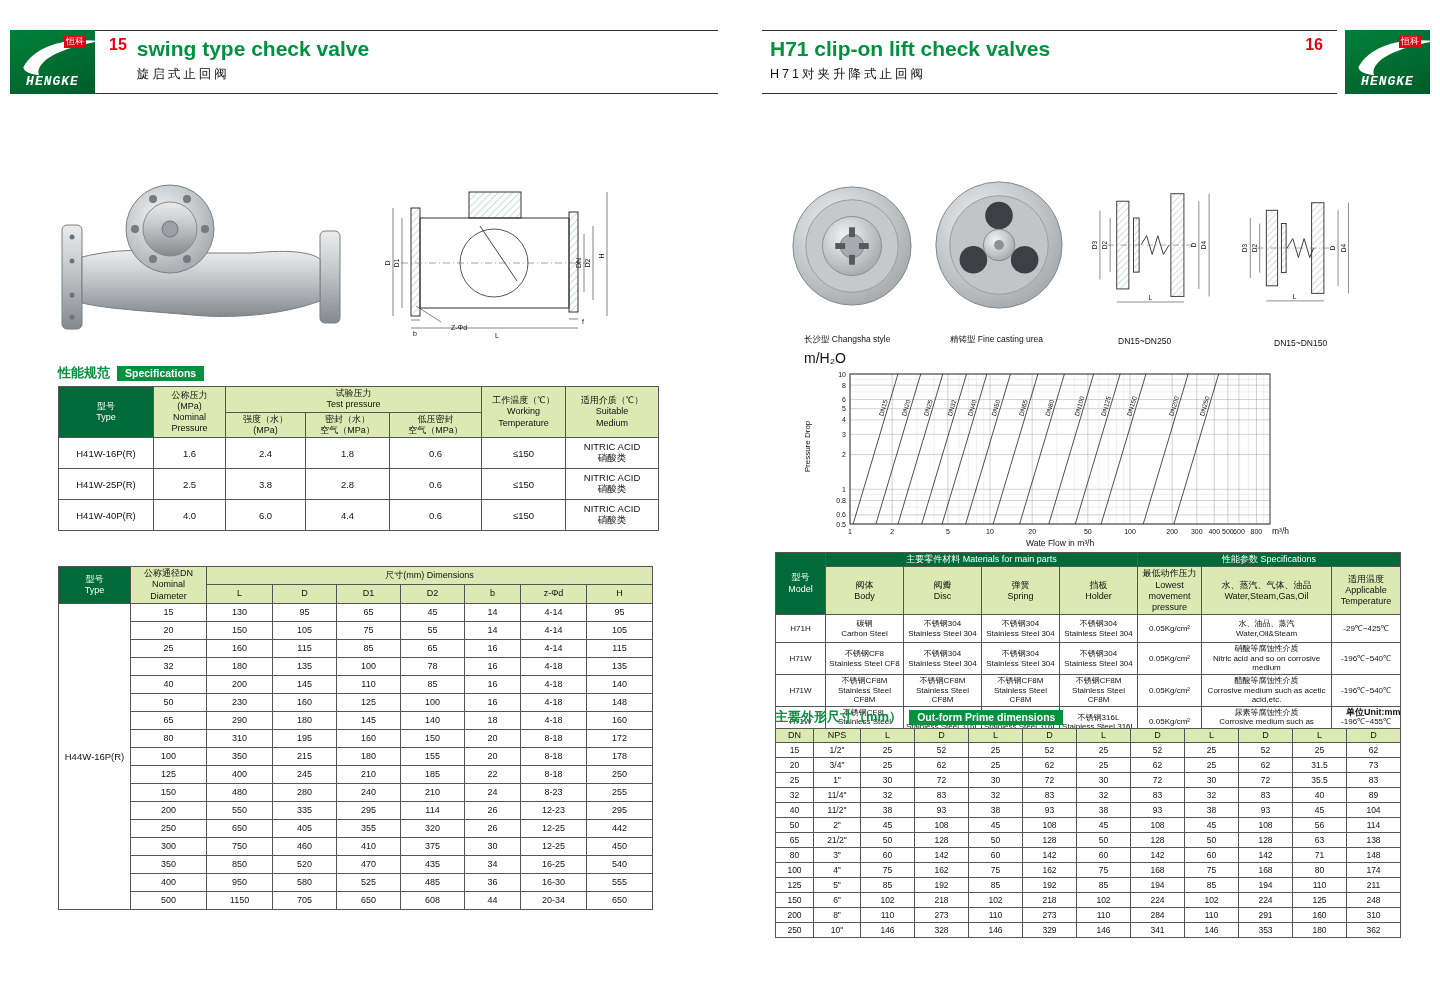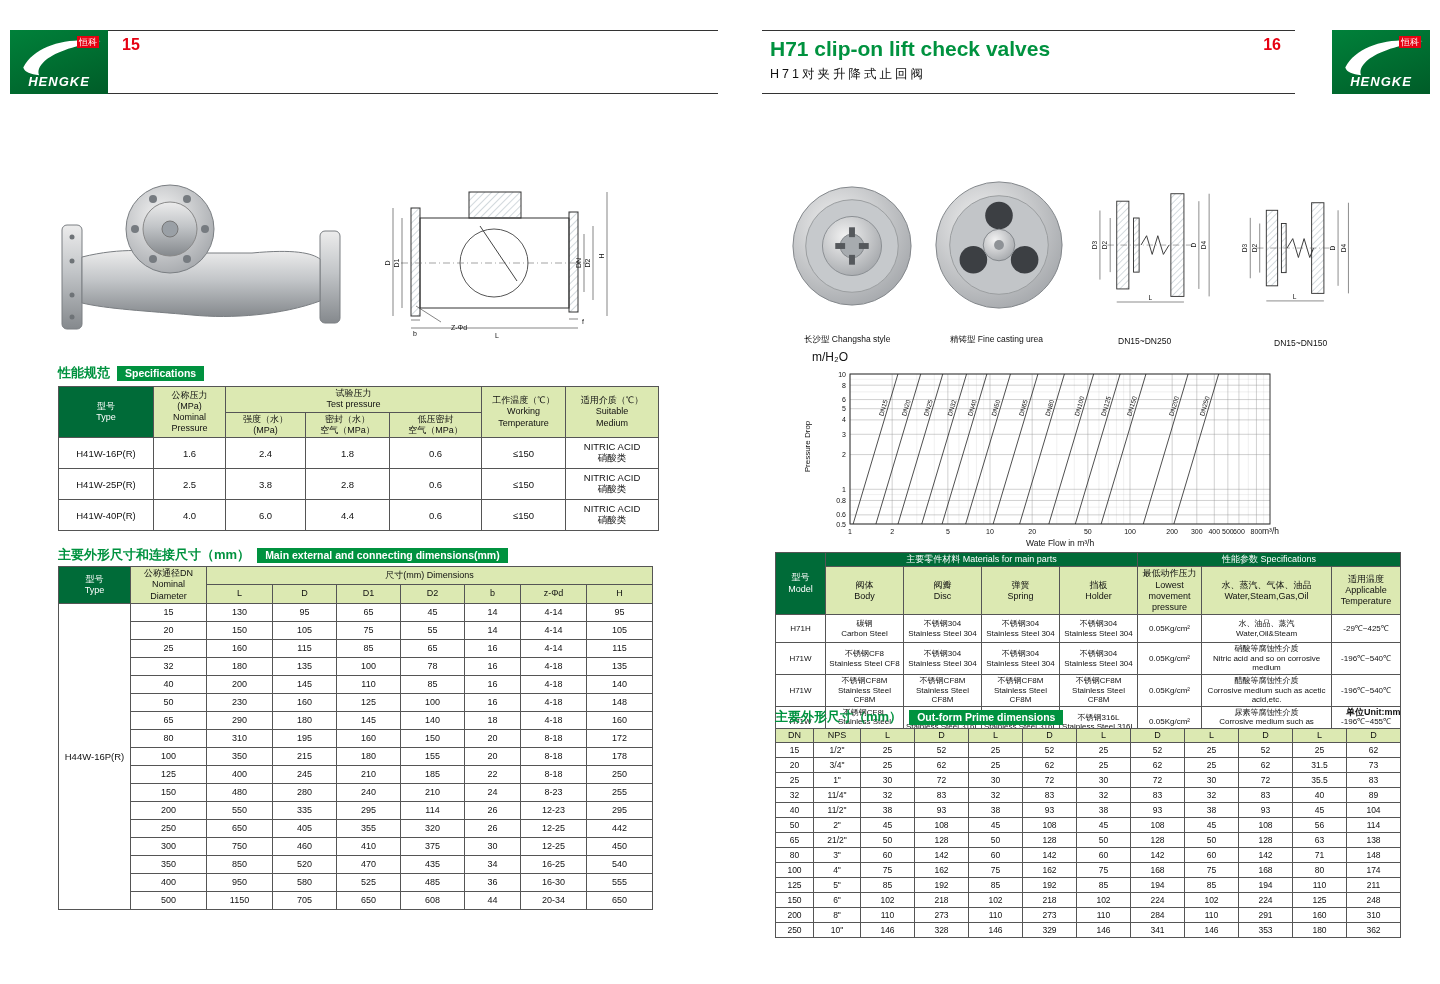--- a/index.html
+++ b/index.html
@@ -2,21 +2,21 @@
 <html><head>
 <meta charset="utf-8">
 <style>
   *{box-sizing:border-box;}
   html,body{margin:0;padding:0;background:#e9e9e9;}
   .sheet{position:relative;width:1440px;height:984px;background:#ffffff;font-family:"Liberation Sans",sans-serif;color:#111;overflow:hidden;margin:0 auto;}
   .abs{position:absolute;}
 
   
   .hdr{position:absolute;display:flex;align-items:stretch;}
-  .logo{width:98px;height:64px;background:linear-gradient(160deg,#00813a,#005c28);position:relative;flex:none;}
+  .logo{width:85px;height:64px;background:linear-gradient(160deg,#00813a,#005c28);position:relative;flex:none;font-family:Liberation Mono, monospace;}
   .swoosh{position:absolute;left:6px;top:4px;width:92px;height:44px;}
   .logo-en{position:absolute;left:0;right:0;bottom:5px;text-align:center;color:#fff;font-style:italic;font-weight:bold;font-size:13px;letter-spacing:1px;}
   .logo-zh{position:absolute;top:6px;right:9px;background:#e60012;color:#fff;font-size:9px;line-height:12px;padding:0 2px;}
   .ruled{flex:1;display:flex;align-items:flex-start;border-top:1px solid #333;border-bottom:1px solid #333;padding:6px 4px 7px;}
   .pgnum{color:#e60012;font-weight:bold;font-size:16px;margin:0 10px;line-height:1;}
   .t-en{color:#00923f;font-weight:bold;font-size:21px;line-height:1.1;}
   .t-zh{font-size:12.5px;letter-spacing:3px;margin-top:6px;color:#111;}
 
   
   .sec{position:absolute;display:flex;align-items:center;gap:7px;}
@@ -32,46 +32,50 @@
   th.lite{background:#dce9b2;color:#111;font-size:9px;}
   .spec td{font-size:9.5px;height:31px;}
   .dim td{font-size:9px;height:18px;padding:0 2px;}
   .mat td{font-size:8px;height:28px;line-height:1.2;}
   .out td{font-size:8.5px;height:15px;padding:0;}
   td.lead-cell{font-size:9.5px;}
 
   
   .chart{position:absolute;left:798px;top:350px;width:520px;height:198px;}
   .chart svg{position:absolute;left:0;top:10px;}
-  .ch-yunit{position:absolute;left:14px;top:0;font-size:12px;}
+  .ch-yunit{position:absolute;left:6px;top:0;font-size:14px;}
   .ch-ylab{position:absolute;left:-16px;top:92px;font-size:8px;transform:rotate(-90deg);white-space:nowrap;}
   .ch-xlab{position:absolute;left:200px;top:188px;font-size:8.5px;margin-left:28px;}
-  .ch-xunit{position:absolute;left:464px;top:176px;font-size:8.5px;}
+  .ch-xunit{position:absolute;left:474px;top:176px;font-size:8.5px;}
 
   .cap{position:absolute;font-size:8.5px;color:#111;white-space:nowrap;}
 </style>
 </head>
 <body>
 
 <div class="sheet">
 
   <div class="hdr" style="left:10px;top:30px;width:708px;">
     <div class="logo">
       <svg class="swoosh" viewBox="0 0 100 50">
         <path d="M6 38 C20 12 55 4 94 8 C60 14 40 22 30 31 C24 37 22 42 24 47 C14 45 8 44 6 38 Z" fill="#ffffff"></path>
       </svg>
       <div class="logo-zh">恒科</div>
       <div class="logo-en">HENGKE</div>
     </div>
     <div class="ruled">
       <span class="pgnum">15</span>
+      <div>
+        <div class="t-en">swing type check valve</div>
+        <div class="t-zh">旋启式止回阀</div>
+      </div>
     </div>
   </div>
 
-  <div class="hdr" style="left:762px;top:30px;width:668px;gap:29px;">
+  <div class="hdr" style="left:762px;top:30px;width:668px;">
     <div class="ruled">
       <div style="margin-left:4px;">
         <div class="t-en">H71 clip-on lift check valves</div>
         <div class="t-zh">H71对夹升降式止回阀</div>
       </div>
       <span class="pgnum" style="margin-left:auto;">16</span>
     </div>
     <div class="logo" style="margin-left:8px;">
       <svg class="swoosh" viewBox="0 0 100 50">
         <path d="M6 38 C20 12 55 4 94 8 C60 14 40 22 30 31 C24 37 22 42 24 47 C14 45 8 44 6 38 Z" fill="#ffffff"></path>
@@ -212,24 +216,20 @@
           <td>6.0</td>
           <td>4.4</td>
           <td>0.6</td>
           <td>≤150</td>
           <td>NITRIC ACID
 硝酸类</td>
         </tr>
       </tbody>
   </table>
 
-  <div class="sec" style="left:58px;top:546px;">
-    <span class="sec-zh">主要外形尺寸和连接尺寸（mm）</span>
-    <span class="sec-en">Main external and connecting dimensions(mm)</span>
-  </div>
 
   <table class="tbl dim" style="left:58px;top:566px;width:594px;">
     <colgroup>
         <col style="width:72px">
         <col style="width:76px">
         <col style="width:66px">
         <col style="width:64px">
         <col style="width:64px">
         <col style="width:64px">
         <col style="width:56px">

